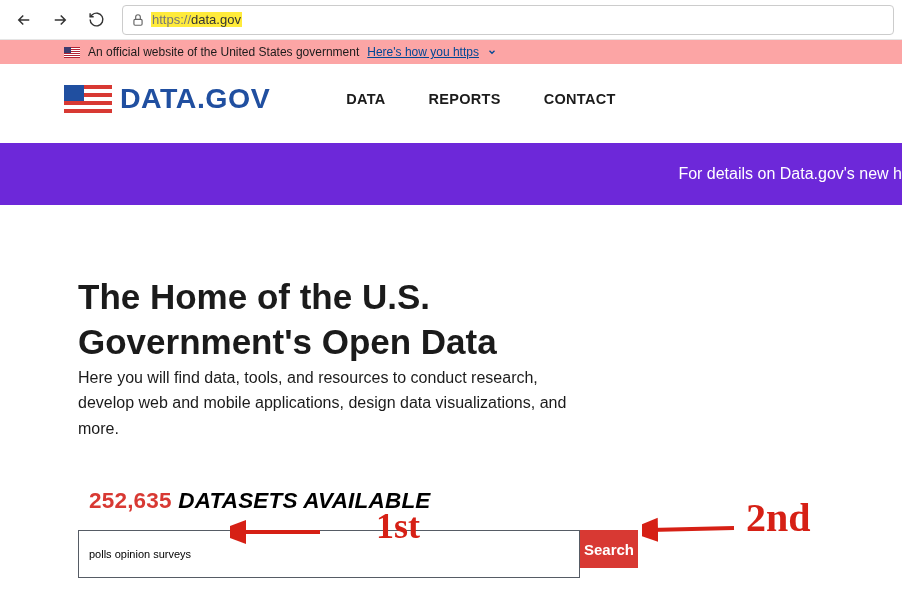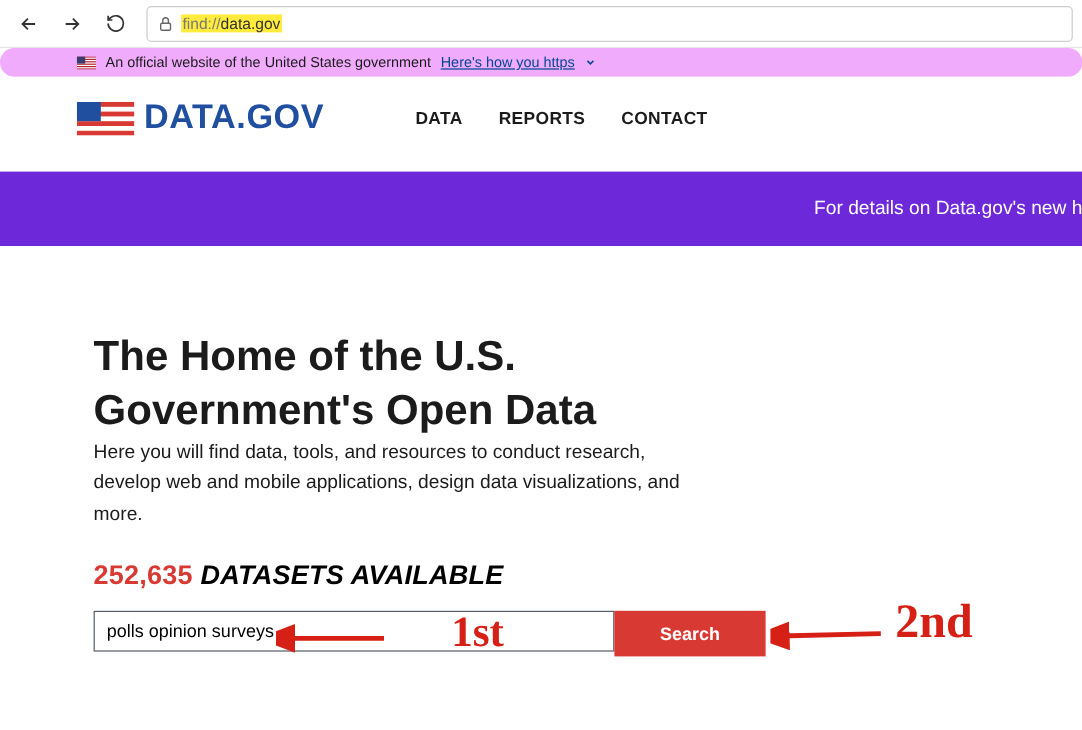--- a/index.html
+++ b/index.html
@@ -7,48 +7,48 @@
 
 
 .browser-bar { height: 40px; display: flex; align-items: center; padding: 0 8px; gap: 4px; background: #fff; border-bottom: 1px solid #e5e5e5; }
 .nav-btn { width: 32px; height: 32px; display: flex; align-items: center; justify-content: center; cursor: pointer; color: #333; }
 .addr-wrap { flex: 1; display: flex; align-items: center; height: 30px; border: 1px solid #ccc; border-radius: 4px; margin-left: 6px; padding: 0 8px; gap: 6px; background: #fff; }
 .addr-text { font-size: 13px; color: #333; }
 .addr-highlight { background: #ffeb3b; padding: 0 1px; }
 .addr-gray { color: #777; }
 
 
-.gov-banner { background: #f0abfc; font-size: 12px; padding: 5px 0 5px 64px; display: flex; align-items: center; gap: 8px; color: #1b1b1b; border-radius: 12px; }
+.gov-banner { background: #fca5a5; font-size: 12px; padding: 5px 0 5px 64px; display: flex; align-items: center; gap: 8px; color: #1b1b1b; }
 .gov-banner a { color: #004795; text-decoration: underline; }
 .flag-icon { width: 16px; height: 11px; display: inline-block; }
 
 
 .site-header { display: flex; align-items: center; padding: 18px 64px 28px; background: #fff; }
 .logo-wrap { display: flex; align-items: center; gap: 8px; }
 .logo-flag { width: 48px; height: 28px; }
 .logo-text { font-size: 28.5px; font-weight: 600; color: #204fa0; letter-spacing: .5px; font-family: Arial, sans-serif;}
-.nav-menu { display: flex; gap: 30px; margin-left: 76px; }
+.nav-menu { display: flex; gap: 43px; margin-left: 76px; }
 .nav-item { font-size: 14.5px; font-weight: 700; color: #1b1b1b; letter-spacing: .3px; cursor: pointer; }
 
 
 .blue-bar { background: #6d28d9; color: #fff; font-size: 16px; padding: 22px 0; text-align: right; padding-right: 0; overflow: hidden; white-space: nowrap; }
 .blue-bar span { padding-left: 520px; }
 
 
 .hero { padding: 70px 0 0 78px; max-width: 640px; }
 .hero h1 { font-size: 35px; font-weight: 700; color: #1b1b1b; line-height: 1.28; }
-.hero p { font-size: 16px; color: #1b1b1b; line-height: 1.6; margin-bottom: 26px; max-width: 520px; }
+.hero p { font-size: 16px; color: #1b1b1b; line-height: 1.6; margin-bottom: 47px; max-width: 520px; }
 .dataset-line { font-size: 22.5px; font-weight: 700; margin-bottom: 16px; letter-spacing: .2px;}
-.dataset-count { color: #d83933; }
+.dataset-count { color: #d83933; margin-left: 11px; }
 .dataset-label { color: #000000; font-style: italic; }
 
 
 .search-row { display: flex; width: 560px; }
-.search-input { flex: 1; border: 1px solid #565c65; padding: 8px 10px; font-size: 15px; height: 34px; outline: none; }
-.search-btn { background: #d83933; color: #fff; border: none; font-weight: 700; font-size: 15px; padding: 0 38px; height: 38px; cursor: pointer; }
+.search-input { flex: 1; border: 1px solid #565c65; padding: 8px 10px; font-size: 11px; height: 48px; outline: none; }
+.search-btn { background: #d83933; color: #fff; border: none; font-weight: 700; font-size: 15px; padding: 0 4px; height: 38px; cursor: pointer; }
 
 
 .anno { position: absolute; color: #d62015; font-family: "Comic Sans MS", "Segoe Script", cursive; font-weight: 700; pointer-events: none; }
 .arrow-svg { position: absolute; pointer-events: none; }
 </style>
 </head>
 <body>
 
 <div class="browser-bar">
   <div class="nav-btn">
@@ -66,21 +66,21 @@
         <path d="M3 12a9 9 0 1 0 3-6.7L3 8"></path>
         <path d="M3 3v5h5"></path>
       </svg>
   </div>
   <div class="addr-wrap">
     <svg width="14" height="14" viewBox="0 0 24 24" fill="none" stroke="#666" stroke-width="2">
         <rect x="5" y="11" width="14" height="10" rx="2"></rect>
         <path d="M8 11V7a4 4 0 0 1 8 0v4"></path>
       </svg>
     <span class="addr-text">
-      <span class="addr-highlight"><span class="addr-gray">find://</span><span>data.gov</span></span>
+      <span class="addr-highlight"><span class="addr-gray">https://</span><span>data.gov</span></span>
     </span>
   </div>
 </div>
 
 <div class="gov-banner">
   <svg class="flag-icon" viewBox="0 0 16 11">
     <rect width="16" height="11" fill="#b22234"></rect>
     <rect y="1" width="16" height="1" fill="#fff"></rect>
       <rect y="3" width="16" height="1" fill="#fff"></rect>
       <rect y="5" width="16" height="1" fill="#fff"></rect>

